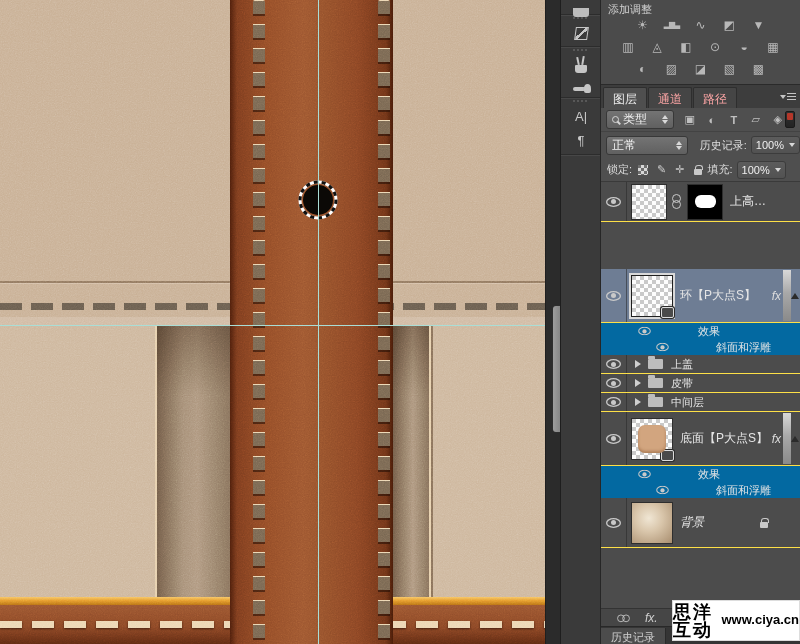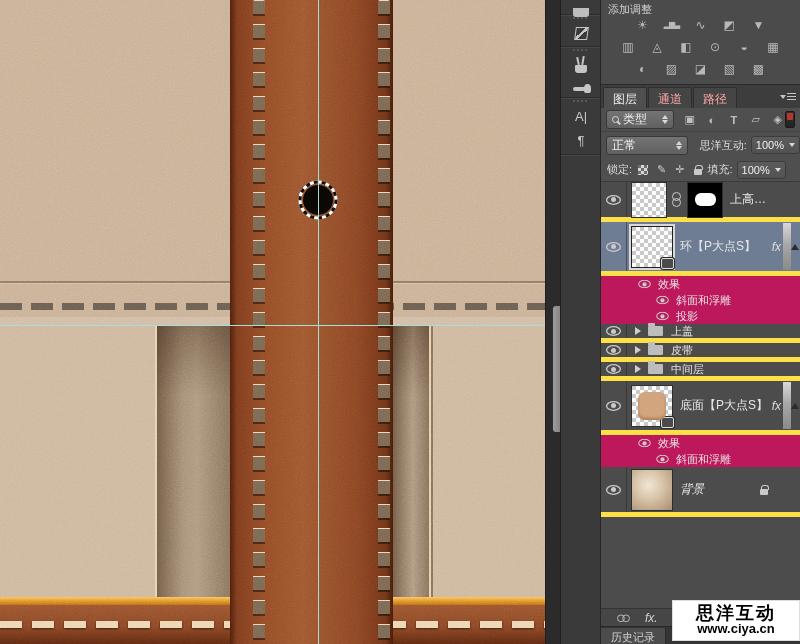--- a/index.html
+++ b/index.html
@@ -136,22 +136,22 @@
     border-top:4px solid #d9d9d9; margin-left:5px; }
   .lock-icons { display:flex; gap:9px; margin-left:6px; align-items:center; }
   .mini-checker { width:10px; height:10px; background:repeating-conic-gradient(#d7d7d7 0 25%, #6e6e6e 0 50%); background-size:6px 6px; }
   .mini-glyph { color:#c9c9c9; font-size:11px; line-height:1; }
   .csslock { width:8px; height:6px; background:#c9c9c9; position:relative; border-radius:1px; margin-top:4px; }
   .csslock::before { content:""; position:absolute; top:-4px; left:1px; width:6px; height:4px;
     border:1.4px solid #c9c9c9; border-bottom:none; border-radius:3px 3px 0 0; }
 
   
   #layer-list { position:absolute; left:0; top:182px; width:100%; height:426px; background:#4c4c4c; overflow:hidden; }
-  .lrow { position:relative; display:flex; align-items:center; border-bottom:5px solid #fde047; background:#4c4c4c; }
-  .lrow.selected { background:var(--selected-row,#6e7d94); }
+  .lrow { position:relative; display:flex; align-items:center; border-bottom:1px solid #fde047; background:#4c4c4c; }
+  .lrow.selected { background:var(--selected-row,#6e7d94);margin-top:47px; }
   .eyecell { width:26px; align-self:stretch; display:flex; align-items:center; justify-content:center;
     border-right:1px solid rgba(40,40,40,.55); flex:none; }
   .eye { position:relative; width:15px; height:10px; flex:none; }
   .eye::before { content:""; position:absolute; inset:0; border-radius:50%; box-shadow:inset 0 0 0 1.3px #c9c9c9; }
   .eye::after { content:""; position:absolute; left:5px; top:2.6px; width:5px; height:5px; border-radius:50%; background:#c9c9c9; }
   .thumb { width:40px; height:40px; margin-left:5px; flex:none; position:relative;
     box-shadow:0 0 0 1px #2e2e2e; }
   .thumb.small { width:34px; height:34px; }
   .thumb.sel-outline { box-shadow:0 0 0 1px #202020, 0 0 0 3px #d9d9d9; }
   .t-checker { background:repeating-conic-gradient(#fdfdfd 0 25%, #c9c9c9 0 50%); background-size:8px 8px; }
@@ -168,21 +168,21 @@
     border:1.4px solid #c9c9c9; border-radius:50%; }
   .chain::before { top:0; } .chain::after { top:6px; }
   .lname { margin-left:8px; font-size:12px; color:#e5e5e5; white-space:nowrap; }
   .lname.italic { font-style:italic; }
   .fxlabel { font-style:italic; color:#dcdcdc; font-size:12px; position:absolute; right:19px; }
   .fxstrip { position:absolute; right:9px; top:1px; bottom:1px; width:8px;
     background:linear-gradient(180deg,#d8d8d8,#a8a8a8 45%,#8a8a8a); }
   .collapse-arrow { position:absolute; right:1px; top:50%; transform:translateY(-50%); width:0; height:0;
     border-left:4px solid transparent; border-right:4px solid transparent; border-bottom:6px solid #2b2b2b; }
   .row-lock { position:absolute; right:32px; }
-  .lrow.effects_header, .lrow.effect { height:16px; border-bottom:none; background:#be185d; }
+  .lrow.effects_header, .lrow.effect { height:16px; border-bottom:none; background:#0369a1;gap:40px; }
   .lrow.effects_header { padding-left:36px; } .lrow.effect { padding-left:54px; }
   .lrow.effects_header .eye, .lrow.effect .eye { transform:scale(.85); }
   .lrow.effects_header .lname, .lrow.effect .lname { font-size:11px; margin-left:6px; }
   .lrow.group { height:19px; }
   .grp-tri { width:0; height:0; border-top:4px solid transparent; border-bottom:4px solid transparent;
     border-left:6px solid #cfcfcf; margin-left:8px; flex:none; }
   .folder { width:15px; height:10px; background:#bdbdbd; border-radius:1px; position:relative; margin-left:7px; flex:none; }
   .folder::before { content:""; position:absolute; top:-3px; left:0; width:7px; height:3px;
     background:#bdbdbd; border-radius:1px 1px 0 0; }
   .lrow.group .lname { font-size:11px; }
@@ -192,21 +192,21 @@
     border-top:1px solid #333; display:flex; align-items:center; }
   #bottombar .chain { transform:rotate(90deg) scale(.85); margin-left:18px; }
   #bottombar .fxdot { font-style:italic; color:#cfcfcf; font-size:12px; margin-left:14px; }
   #historybar { position:absolute; left:0; top:626px; width:100%; height:18px; background:#353535;
     border-top:1px solid #282828; }
   #history-tab { position:absolute; left:0; top:1px; height:17px; padding:2px 10px 0; background:#4c4c4c;
     border-right:1px solid #2a2a2a; font-size:11px; color:#cfcfcf;text-align:center; }
 
   
   #watermark { position:absolute; left:672px; top:600px; width:128px; height:41px; background:var(--watermark-bg,#fff);
-    z-index:60; display:flex; flex-direction:column; align-items:center; justify-content:center;
+    z-index:60; display:flex; flex-direction:row; align-items:center; justify-content:center;
     border:1px solid #ddd; }
   #watermark .l1 { font-size:18px; font-weight:bold; color:var(--watermark-text,#000); letter-spacing:2px; line-height:1; }
   #watermark .l2 { font-size:13px; font-weight:bold; color:var(--watermark-text,#000); line-height:1.15; }
 </style>
 </head>
 <body>
 
 <div id="app">
 
   <div id="canvas">
@@ -338,21 +338,21 @@
     </div>
 
     <div class="ctl-row" id="blend-row">
       <div class="dd blend-dd">
         <span>正常</span>
         <span class="udarr">
             <i class="up"></i>
             <i class="dn"></i>
           </span>
       </div>
-      <span class="lbl">思洋互动:</span>
+      <span class="lbl">历史记录:</span>
       <div class="valbox">
         <span>100%</span>
         <span class="dnarr"></span>
       </div>
     </div>
 
     <div class="ctl-row" id="lock-row">
       <span class="lbl">锁定:</span>
       <div class="lock-icons">
         <span class="mini-checker"></span>
@@ -390,24 +390,20 @@
           <span class="collapse-arrow"></span>
         </div>
         <div class="lrow effects_header">
           <span class="eye"></span>
           <span class="lname">效果</span>
         </div>
         <div class="lrow effect">
           <span class="eye"></span>
           <span class="lname">斜面和浮雕</span>
         </div>
-        <div class="lrow effect">
-          <span class="eye"></span>
-          <span class="lname">投影</span>
-        </div>
         <div class="lrow group">
           <div class="eyecell">
             <span class="eye"></span>
           </div>
           <span class="grp-tri"></span>
           <span class="folder"></span>
           <span class="lname">上盖</span>
         </div>
         <div class="lrow group">
           <div class="eyecell">

